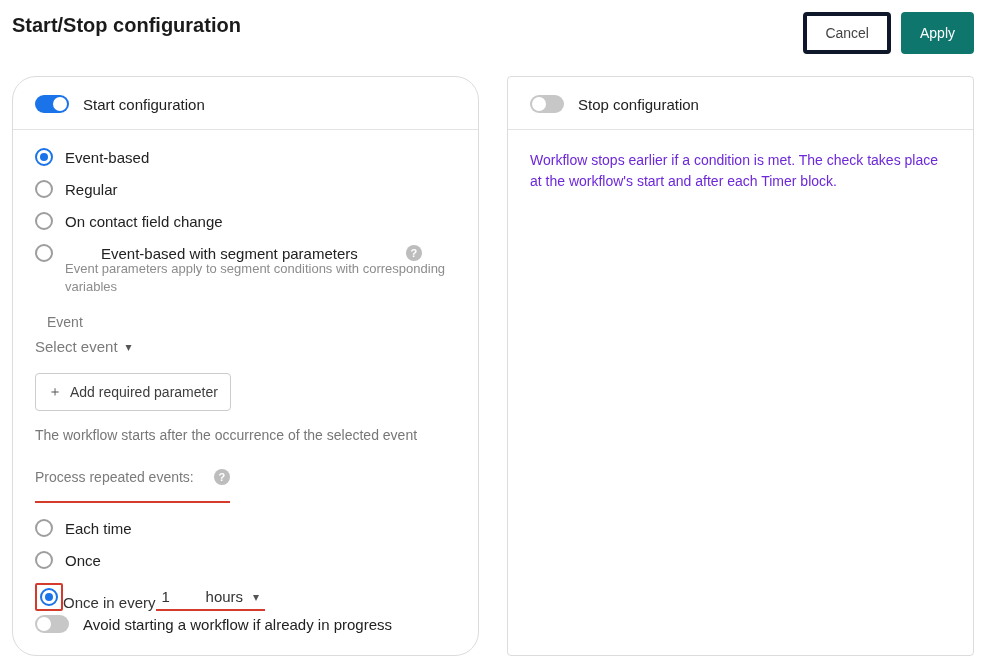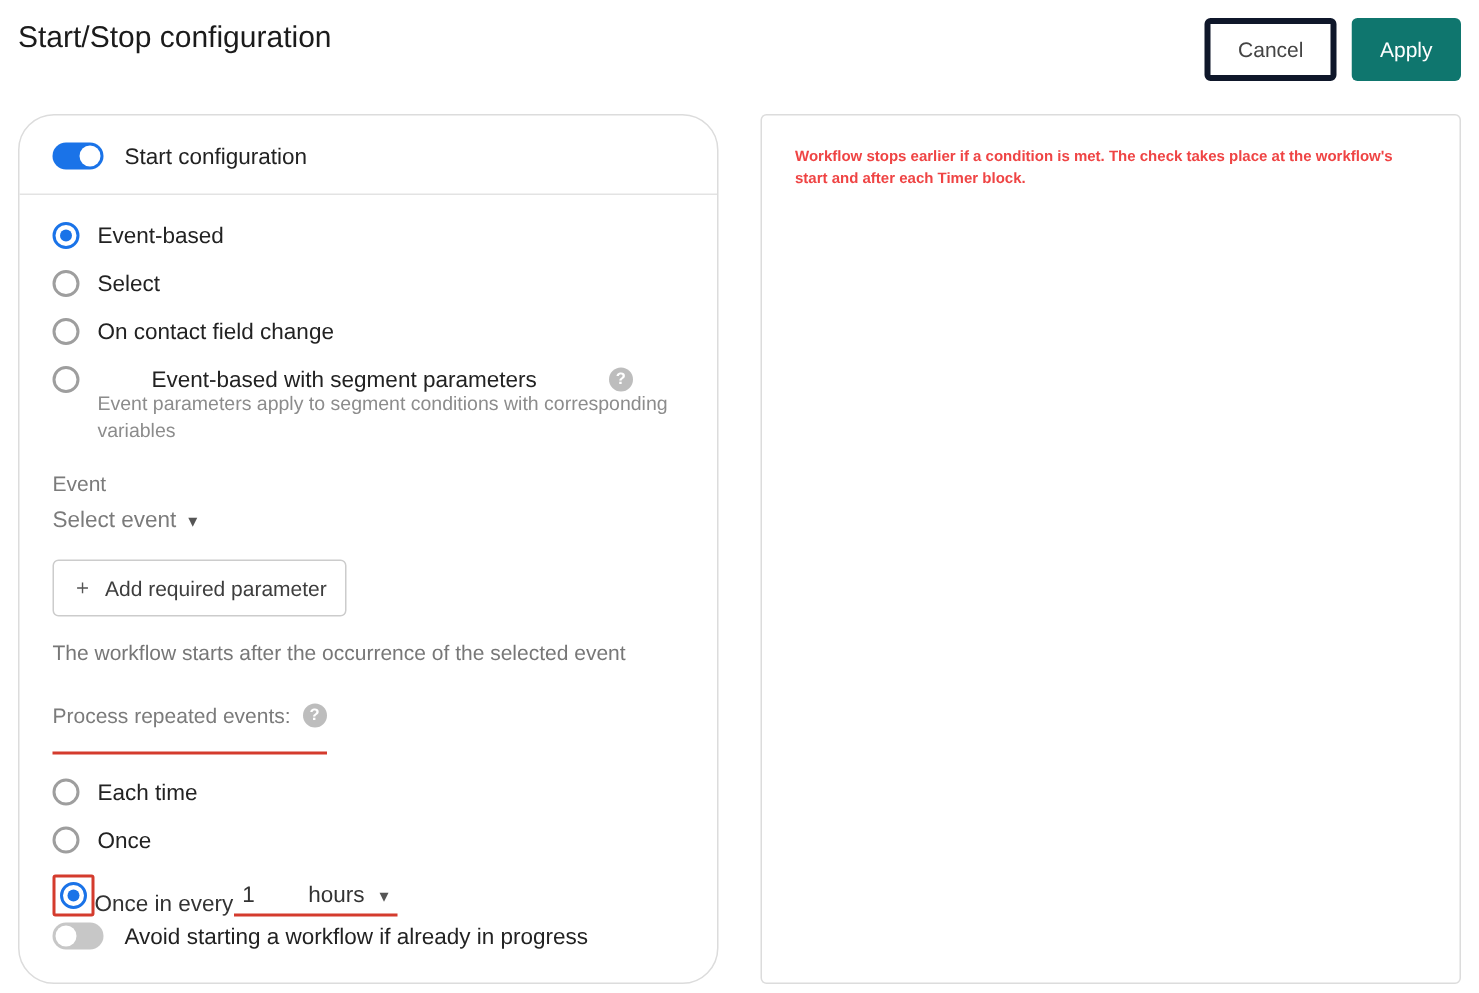--- a/index.html
+++ b/index.html
@@ -13,21 +13,21 @@
     position: relative;
   }
   .header {
     display: flex;
     justify-content: space-between;
     align-items: flex-start;
     margin-bottom: 22px;
   }
   h1 {
     font-size: 20px;
-    font-weight: 400;
+    font-weight: 700;
     color: #1b1b1b;
     margin-top: 2px;
   }
   .header-buttons { display:flex; gap:10px; }
   .btn {
     font-size: 14px;
     padding: 9px 18px;
     border-radius: 4px;
     cursor: pointer;
     border: 1px solid transparent;
@@ -57,24 +57,23 @@
     padding:18px 22px 16px 22px;
     display:flex;
     align-items:center;
     gap:14px;
     border-bottom:1px solid #e3e3e3;
   }
   .panel-header-noborder { border-bottom:1px solid #e3e3e3; }
   .panel-body { padding:18px 22px 22px 22px; }
   .panel-right .panel-body { padding:20px 22px 24px 22px; }
   .desc-text {
-    font-size:10px;
-    color:#ef4444;
+    font-size:14px;
+    color:#6d28d9;
     line-height:1.5;
-    font-weight:bold;
   }
   
   .toggle {
     width:34px; height:18px; border-radius:10px; position:relative;
     background:#c7c7c7; flex:0 0 auto;
   }
   .toggle::after{
     content:""; position:absolute; top:2px; left:2px; width:14px; height:14px;
     background:#fff; border-radius:50%;
   }
@@ -101,21 +100,21 @@
   .radio-sub{
     font-size:13px; color:#8c8c8c; margin: -8px 0 14px 30px; line-height:1.4;
   }
   .help-icon{
     display:inline-flex; align-items:center; justify-content:center;
     width:16px;height:16px;border-radius:50%;
     background:#bdbdbd;color:#fff;font-size:11px;font-weight:700;
     flex:0 0 auto;
   }
   .section-label{
-    font-size:14px; color:#7b7b7b; margin:18px 0 8px 0;
+    font-size:14px; color:#7b7b7b; margin:18px 0 8px 12px;
   }
   .select-event{
     display:flex; align-items:center; gap:8px;
     font-size:15px; color:#7b7b7b; margin-bottom:18px; cursor:pointer;text-align:center;
   }
   .chev{ font-size:12px; color:#555; }
   .add-param-btn{
     display:inline-flex; align-items:center; gap:8px;
     border:1px solid #ccc; border-radius:4px;
     padding:9px 12px; font-size:14px; color:#3d3d3d; background:#fff;
@@ -127,21 +126,21 @@
   }
   .repeat-label-row{
     display:flex; align-items:center; gap:8px;
     margin-top:26px; margin-bottom:16px;
   }
   .repeat-label{
     font-size:14px; color:#7b7b7b;
   }
   .red-underline{
     border-bottom:2px solid #d43b2d; padding-bottom:16px;
-    display:inline-flex; align-items:center; gap:8px;
+    display:inline-flex; align-items:center; gap:20px;
   }
   .once-row{
     display:flex; align-items:flex-end; margin-bottom:4px;
   }
   .red-box{
     border:2px solid #d43b2d; padding:3px; border-radius:2px;
     display:flex; align-items:center; justify-content:center;
   }
   .once-fields{
     display:flex; align-items:center; gap:4px;
@@ -179,21 +178,21 @@
       <span class="toggle-label">Start configuration</span>
     </div>
     <div class="panel-body">
 
       <div class="radio-row">
         <span class="radio selected"></span>
         <span>Event-based</span>
       </div>
       <div class="radio-row">
         <span class="radio"></span>
-        <span>Select</span>
+        <span>Regular</span>
       </div>
       <div class="radio-row">
         <span class="radio"></span>
         <span>On contact field change</span>
       </div>
       <div class="radio-row" style="margin-bottom:6px;gap:48px;">
         <span class="radio"></span>
         <span>Event-based with segment parameters</span>
         <span class="help-icon">?</span>
       </div>
@@ -244,18 +243,22 @@
 
       <div class="avoid-row">
         <div class="toggle"></div>
         <span>Avoid starting a workflow if already in progress</span>
       </div>
 
     </div>
   </div>
 
   <div class="panel panel-right">
+    <div class="panel-header panel-header-noborder">
+      <div class="toggle"></div>
+      <span class="toggle-label">Stop configuration</span>
+    </div>
     <div class="panel-body">
       <div class="desc-text">Workflow stops earlier if a condition is met. The check takes place at the workflow's start and after each Timer block.</div>
     </div>
   </div>
 
 </div>
 
 </body></html>

